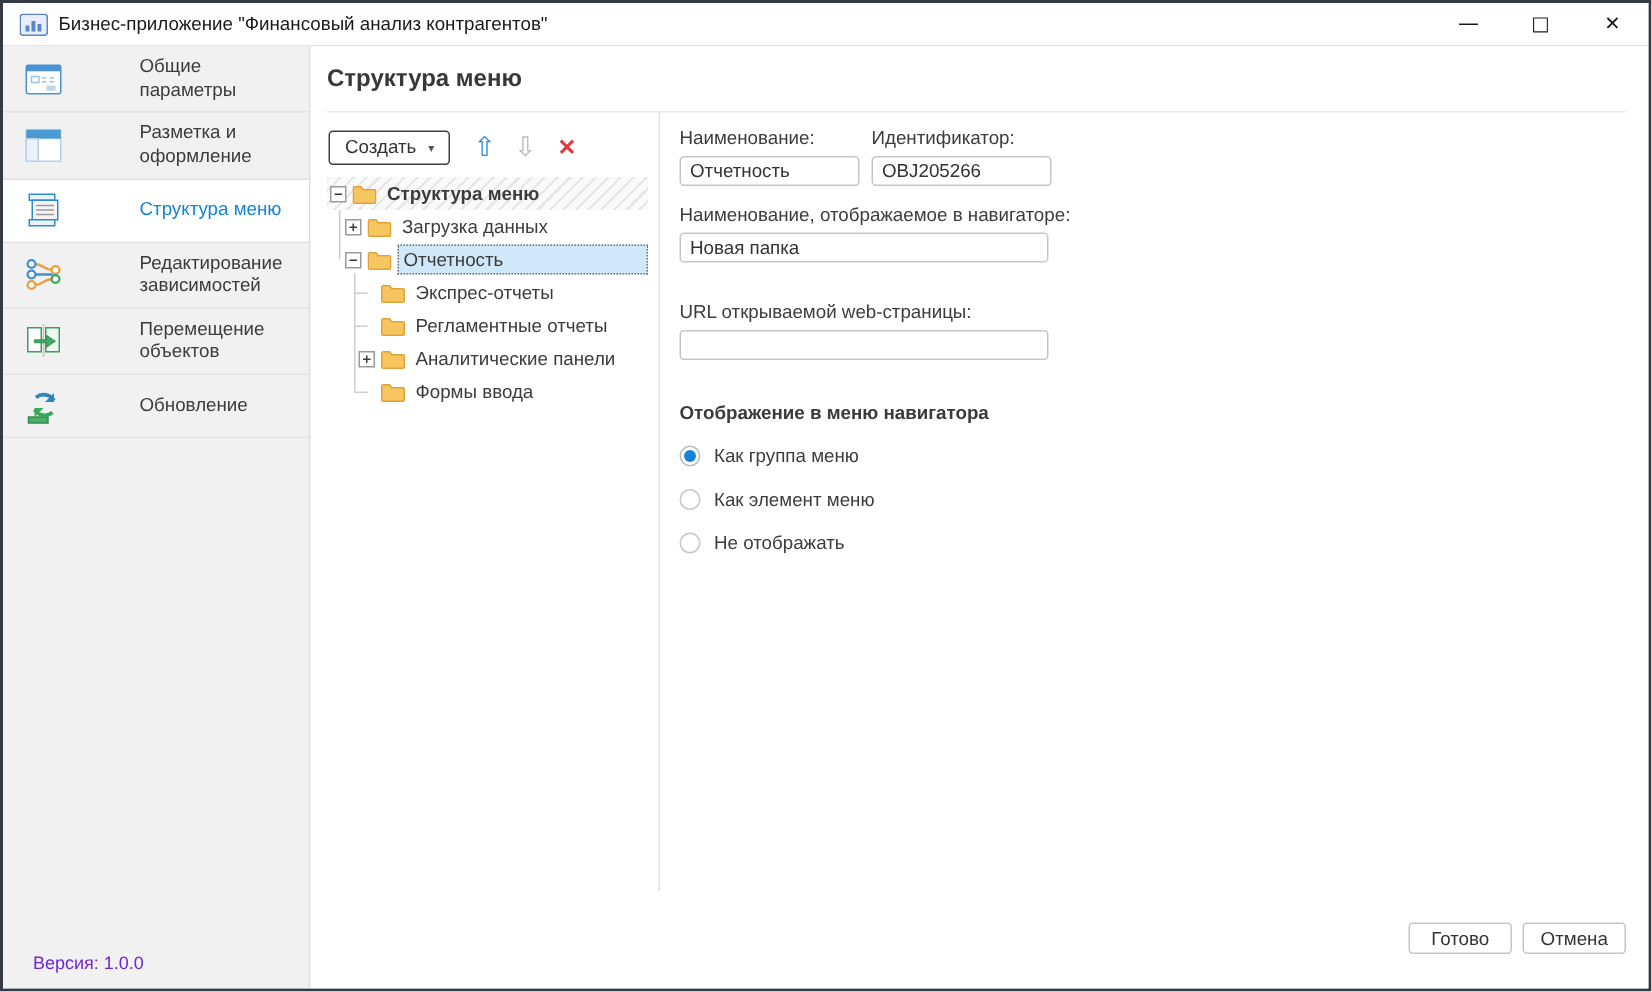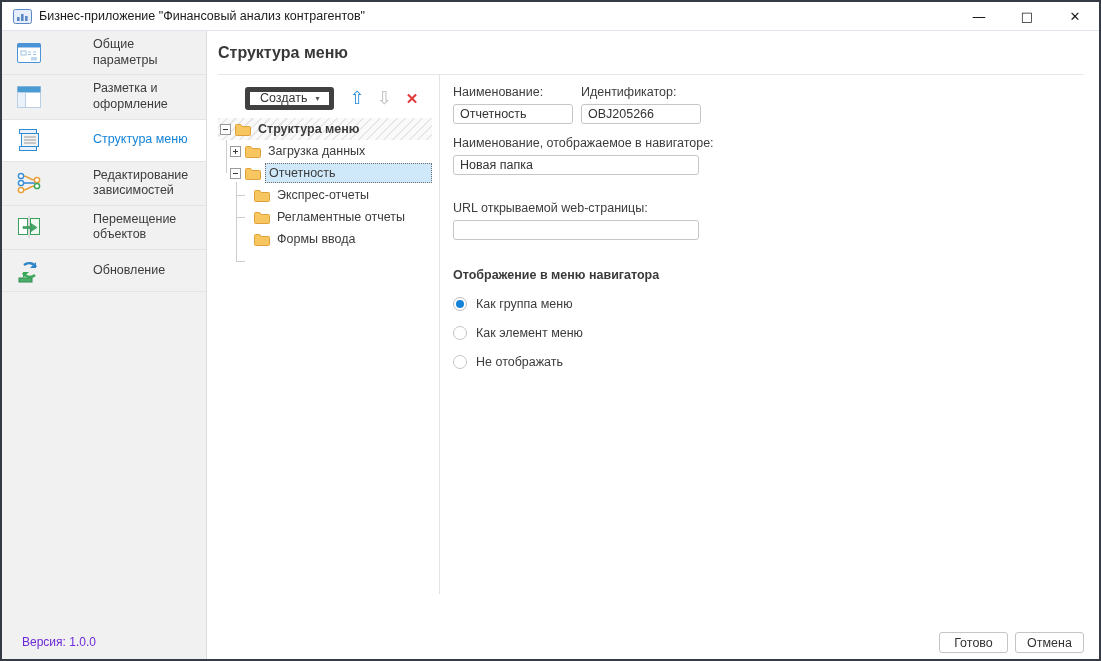--- a/index.html
+++ b/index.html
@@ -28,21 +28,21 @@
   .main { position:relative; flex:1; background:#fff; padding:13px 0 0 11px; }
   .page-title { font-size:16px; font-weight:bold; color:#383838; }
   .title-rule { border:none; border-top:1px solid #e7e7e7; margin:12px 15px 0 0; }
 
   .content { display:flex; align-items:flex-start; }
   .left-pane { width:222px; flex:none; padding:11px 7px 0 0; border-right:1px solid #e3e3e3; height:519px; }
   .right-pane { flex:1; padding:10px 0 0 13px; }
 
   
   .toolbar { display:flex; align-items:center; height:24px; margin-left:1px; }
-  .create-btn { display:flex; align-items:center; gap:8px; height:23px; padding:0 9px 0 10px; background:#fff; border:5px solid #404040; border-radius:3px; font-size:12.5px; color:#333; cursor:pointer;margin-left:26px; }
+  .create-btn { display:flex; align-items:center; gap:8px; height:23px; padding:0 9px 0 10px; background:#fff; border:1px solid #404040; border-radius:3px; font-size:12.5px; color:#333; cursor:pointer; }
   .create-btn .caret { font-size:8px; color:#555; }
   .tb-ico { background:none; border:none; cursor:pointer; padding:0; margin-left:16px; line-height:1; }
   .up-arrow { font-size:18px; color:#2b8dd9; }
   .down-arrow { font-size:18px; color:#b9bcc0; margin-left:12px; }
   .del-x { font-size:15px; font-weight:bold; color:#e03a3a; margin-left:14px; }
 
   
   .tree { position:relative; margin-top:8px; }
   .tnode { display:flex; align-items:center; height:22px; cursor:pointer; position:relative; }
   .tnode .expander { width:11px; height:11px; flex:none; border:1px solid #9a9a9a; background:#fff; position:relative; margin-right:2px; }
@@ -67,21 +67,21 @@
   .txt.wide { width:246px; }
   .form-row { display:flex; gap:8px; }
   .gap12 { margin-top:12px; } .gap26 { margin-top:26px; } .gap28 { margin-top:28px; }
   .radio-row { display:flex; margin-top:15px; cursor:pointer; }
   .radio { width:14px; height:14px; border:1px solid #c6c6c6; border-radius:50%; background:#fff; flex:none; }
   .radio.on { border-color:#bdbdbd; }
   .radio.on::after { content:""; display:block; width:8px; height:8px; margin:2px; border-radius:50%; background:#1584d8; }
   .radio-lbl { margin-left:9px; }
 
   
-  .footer-btns { position:absolute; right:15px; bottom:6px; display:flex; gap:7px; }
+  .footer-btns { position:absolute; right:15px; bottom:23px; display:flex; gap:7px; }
   .btn { min-width:69px; height:21px; background:#fff; border:1px solid #c5c5c5; border-radius:3px; font-family:inherit; font-size:12.5px; color:#333; cursor:pointer; }
 </style>
 </head>
 <body>
 
 <div class="window">
 
   <div class="titlebar">
     <span class="app-icon">
       <svg width="19" height="15" viewBox="0 0 19 15">
@@ -253,20 +253,29 @@
             <div class="tnode lvl2">
               <span class="expander none"></span>
               <span class="folder">
                 <svg width="16" height="13" viewBox="0 0 16 13">
                     <path d="M0.5 2.5 a1 1 0 0 1 1-1 h4.2 l1.5 2 h7.3 a1 1 0 0 1 1 1 v7 a1 1 0 0 1 -1 1 h-13 a1 1 0 0 1 -1-1 z" fill="#f8c660" stroke="#dfa23a"></path>
                   </svg>
               </span>
               <span class="tlabel">Регламентные отчеты</span>
             </div>
 
+            <div class="tnode lvl2">
+              <span class="expander plus"></span>
+              <span class="folder">
+                <svg width="16" height="13" viewBox="0 0 16 13">
+                    <path d="M0.5 2.5 a1 1 0 0 1 1-1 h4.2 l1.5 2 h7.3 a1 1 0 0 1 1 1 v7 a1 1 0 0 1 -1 1 h-13 a1 1 0 0 1 -1-1 z" fill="#f8c660" stroke="#dfa23a"></path>
+                  </svg>
+              </span>
+              <span class="tlabel">Аналитические панели</span>
+            </div>
 
             <div class="tnode lvl2">
               <span class="expander none"></span>
               <span class="folder">
                 <svg width="16" height="13" viewBox="0 0 16 13">
                     <path d="M0.5 2.5 a1 1 0 0 1 1-1 h4.2 l1.5 2 h7.3 a1 1 0 0 1 1 1 v7 a1 1 0 0 1 -1 1 h-13 a1 1 0 0 1 -1-1 z" fill="#f8c660" stroke="#dfa23a"></path>
                   </svg>
               </span>
               <span class="tlabel">Формы ввода</span>
             </div>

